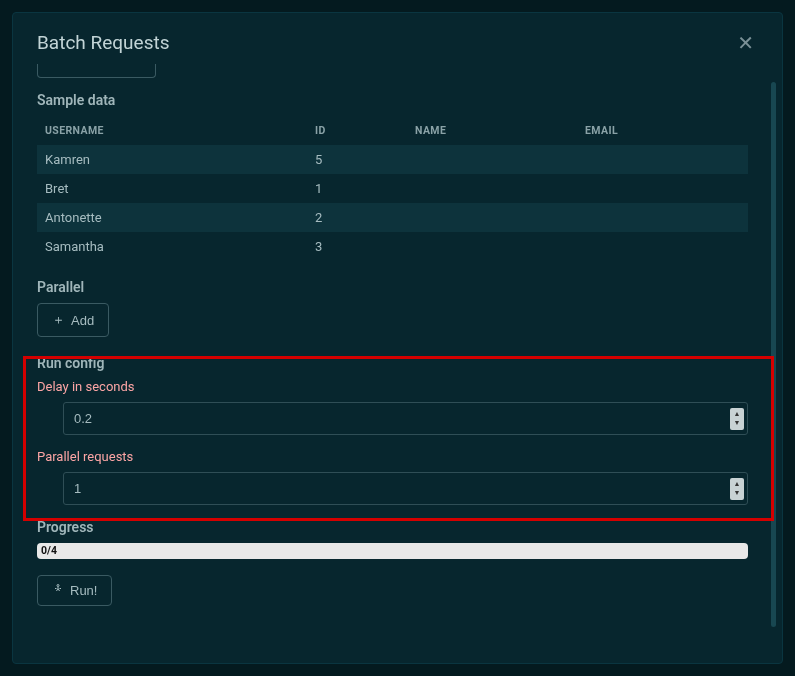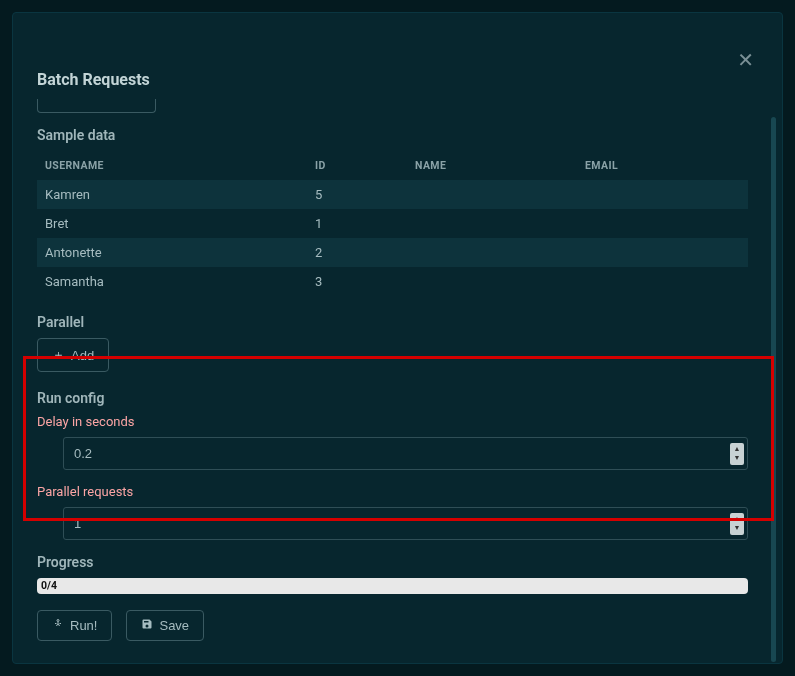--- a/index.html
+++ b/index.html
@@ -21,24 +21,23 @@
     border: 1px solid #0a3540;
     border-radius: 4px;
   }
   .modal-header {
     display: flex;
     justify-content: space-between;
     align-items: center;
     padding: 18px 24px 10px 24px;
   }
   .modal-title {
-    font-size: 16px;
-    font-weight: 700;
+    font-size: 19px;
+    font-weight: 400;
     color: #c2d4d6;
-    margin-top: 39px;
   }
   .close-btn {
     background: none;
     border: none;
     color: #7a9096;
     font-size: 20px;
     cursor: pointer;
     padding: 0 4px;
     line-height: 1;
   }
@@ -169,21 +168,21 @@
     height: 16px;
     background: #e8e8e8;
     border-radius: 4px;
     font-size: 10.5px;
     font-weight: 700;
     color: #111;
     padding-left: 4px;
     line-height: 16px;
     margin-bottom: 16px;
   }
-  .actions { display: flex; gap: 14px; }
+  .actions { display: flex; gap: 8px; }
 
   .icon { display: inline-block; }
 </style>
 </head>
 <body>
 
 <div class="modal">
   <div class="modal-header">
     <div class="modal-title">Batch Requests</div>
     <button class="close-btn">
@@ -268,27 +267,19 @@
       <div class="actions">
         <button class="btn">
           <span class="icon">
             <svg width="12" height="12" viewBox="0 0 24 24" fill="none" stroke="currentColor" stroke-width="2">
                 <circle cx="12" cy="5" r="2"></circle>
                 <path d="M12 7v4l-3 5M12 11l3 5M9 11H6M18 11h-3"></path>
               </svg>
           </span>
           <span>Run!</span>
         </button>
-        <button class="btn">
-          <span class="icon">
-            <svg width="12" height="12" viewBox="0 0 24 24" fill="currentColor">
-                <path d="M17 3H5a2 2 0 0 0-2 2v14a2 2 0 0 0 2 2h14a2 2 0 0 0 2-2V7l-4-4zM12 19a3 3 0 1 1 0-6 3 3 0 0 1 0 6zm3-10H6V6h9v3z"></path>
-              </svg>
-          </span>
-          <span>Save</span>
-        </button>
       </div>
 
     </div>
   </div>
 </div>
 
 <div class="highlight-box" style="left:23px; top:356px; width:751px; height:165px;"></div>
 
 </body></html>

